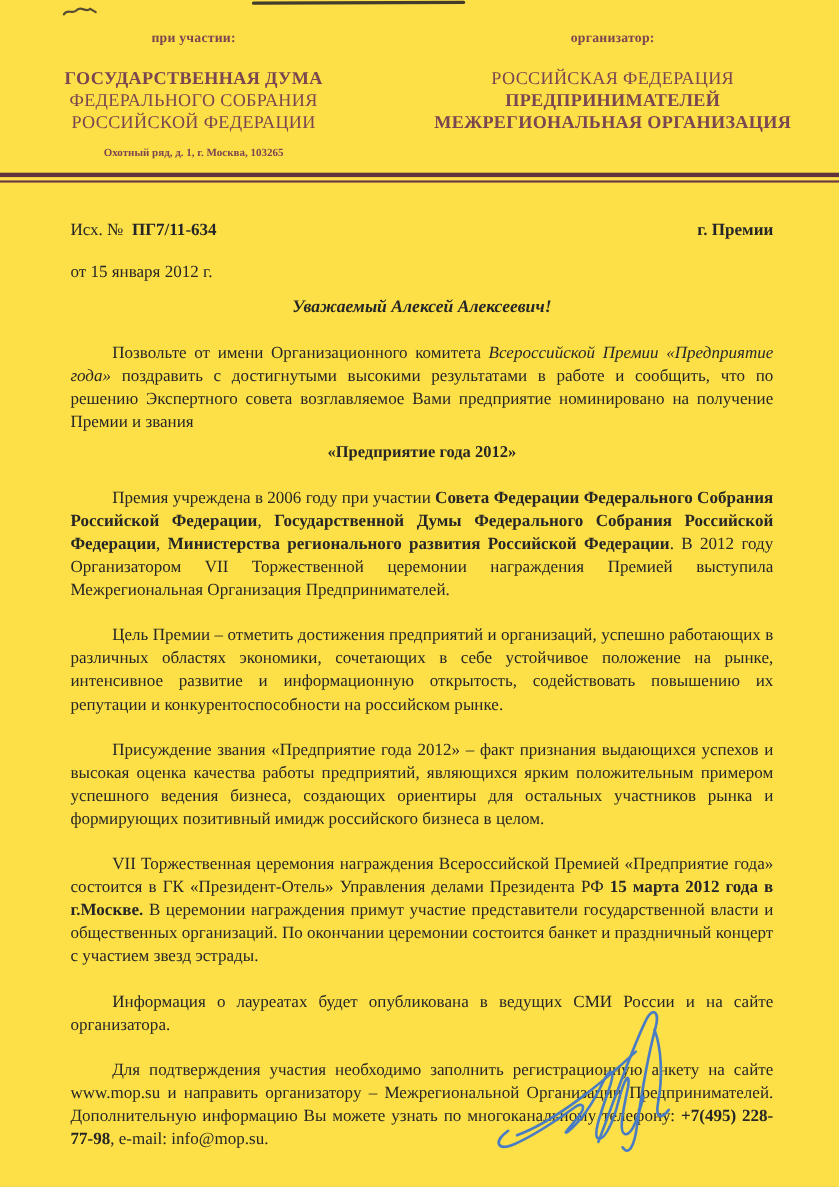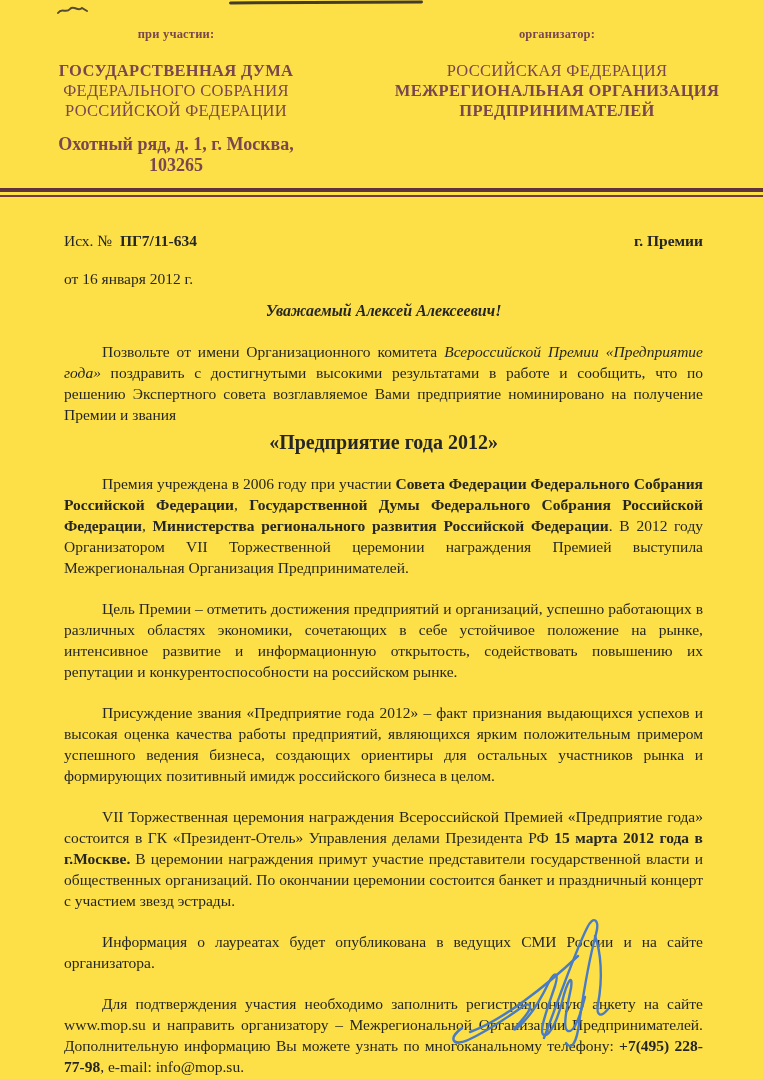--- a/index.html
+++ b/index.html
@@ -29,21 +29,21 @@
   .header{
     display:flex;justify-content:space-between;
     padding:27px 10px 0 40px;
     color:#7a4650;
   }
   .hcol{text-align:center;}
   .hcol.left{width:272px;}
   .hcol.right{width:392px;}
   .hlabel{font-size:12.5px;font-weight:bold;margin-bottom:19px;letter-spacing:.2px;}
   .org{font-size:16.5px;line-height:20px;letter-spacing:.3px;}
-  .hcol .addr{font-size:18px;font-weight:bold;margin-top:13px;color:#7a4650;}
+  .hcol .addr{font-size:10px;font-weight:bold;margin-top:13px;color:#7a4650;}
   .rule{
     margin-top:12px;
     border-top:4px solid #5f333d;
     height:3px;
     border-bottom:2px solid #6e3a46;
   }
 
   
   .content{padding:0 60px 0 64px;font-size:15.5px;line-height:21px;}
   .refrow{
@@ -56,21 +56,21 @@
     font-weight:bold;font-style:italic;font-size:16px;
   }
   p.para{
     margin:20px 0 0 0;
     text-indent:38px;
     text-align:justify;
     font-family:Liberation Serif, serif;
   }
   .award{
     margin-top:7px;text-align:center;
-    font-weight:bold;font-size:20px;
+    font-weight:bold;font-size:15px;
   }
   .signature-svg{position:absolute;left:448px;top:912px;}
 </style>
 </head>
 <body>
 
 <div class="page">
 
   <div class="artifact-line"></div>
   <svg class="artifact-speck" viewBox="0 0 34 11">
@@ -84,34 +84,34 @@
           <div class="b">ГОСУДАРСТВЕННАЯ ДУМА</div>
           <div>ФЕДЕРАЛЬНОГО СОБРАНИЯ</div>
           <div>РОССИЙСКОЙ ФЕДЕРАЦИИ</div>
         </div>
       <div class="addr">Охотный ряд, д. 1, г. Москва, 103265</div>
     </div>
     <div class="hcol right">
       <div class="hlabel">организатор:</div>
       <div class="org">
           <div>РОССИЙСКАЯ ФЕДЕРАЦИЯ</div>
+          <div class="b">ПРЕДПРИНИМАТЕЛЕЙ</div>
           <div class="b">МЕЖРЕГИОНАЛЬНАЯ ОРГАНИЗАЦИЯ</div>
-          <div class="b">ПРЕДПРИНИМАТЕЛЕЙ</div>
         </div>
     </div>
   </div>
   <div class="rule"></div>
 
   <div class="content">
 
     <div class="refrow">
       <span><span>Исх. №&nbsp;&nbsp;</span><span class="b">ПГ7/11-634</span></span>
       <span class="b">г. Премии</span>
     </div>
-    <div class="daterow">от 16 января 2012 г.</div>
+    <div class="daterow">от 15 января 2012 г.</div>
 
     <div class="salutation">Уважаемый Алексей Алексеевич!</div>
 
     <p class="para"><span>Позвольте от имени Организационного комитета </span><span class="i">Всероссийской Премии «Предприятие года»</span><span> поздравить с достигнутыми высокими результатами в работе и сообщить, что по решению Экспертного совета возглавляемое Вами предприятие номинировано на получение Премии и звания</span></p>
 
     <div class="award">«Предприятие года 2012»</div>
 
     <p class="para"><span>Премия учреждена в 2006 году при участии </span><span class="b">Совета Федерации Федерального Собрания Российской Федерации</span><span>, </span><span class="b">Государственной Думы Федерального Собрания Российской Федерации</span><span>, </span><span class="b">Министерства регионального развития Российской Федерации</span><span>. В 2012 году Организатором VII Торжественной церемонии награждения Премией выступила Межрегиональная Организация Предпринимателей.</span></p>
     <p class="para"><span>Цель Премии – отметить достижения предприятий и организаций, успешно работающих в различных областях экономики, сочетающих в себе устойчивое положение на рынке, интенсивное развитие и информационную открытость, содействовать повышению их репутации и конкурентоспособности на российском рынке.</span></p>
     <p class="para"><span>Присуждение звания «Предприятие года 2012» – факт признания выдающихся успехов и высокая оценка качества работы предприятий, являющихся ярким положительным примером успешного ведения бизнеса, создающих ориентиры для остальных участников рынка и формирующих позитивный имидж российского бизнеса в целом.</span></p>

